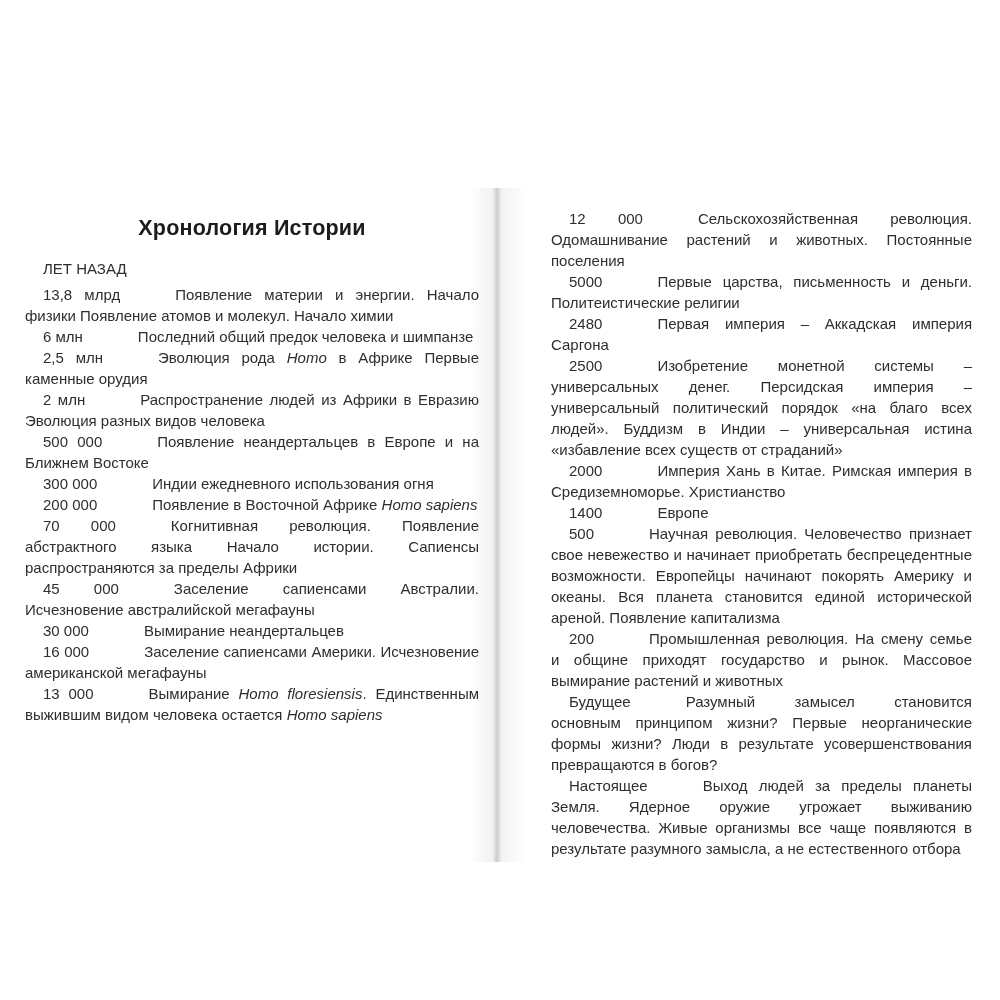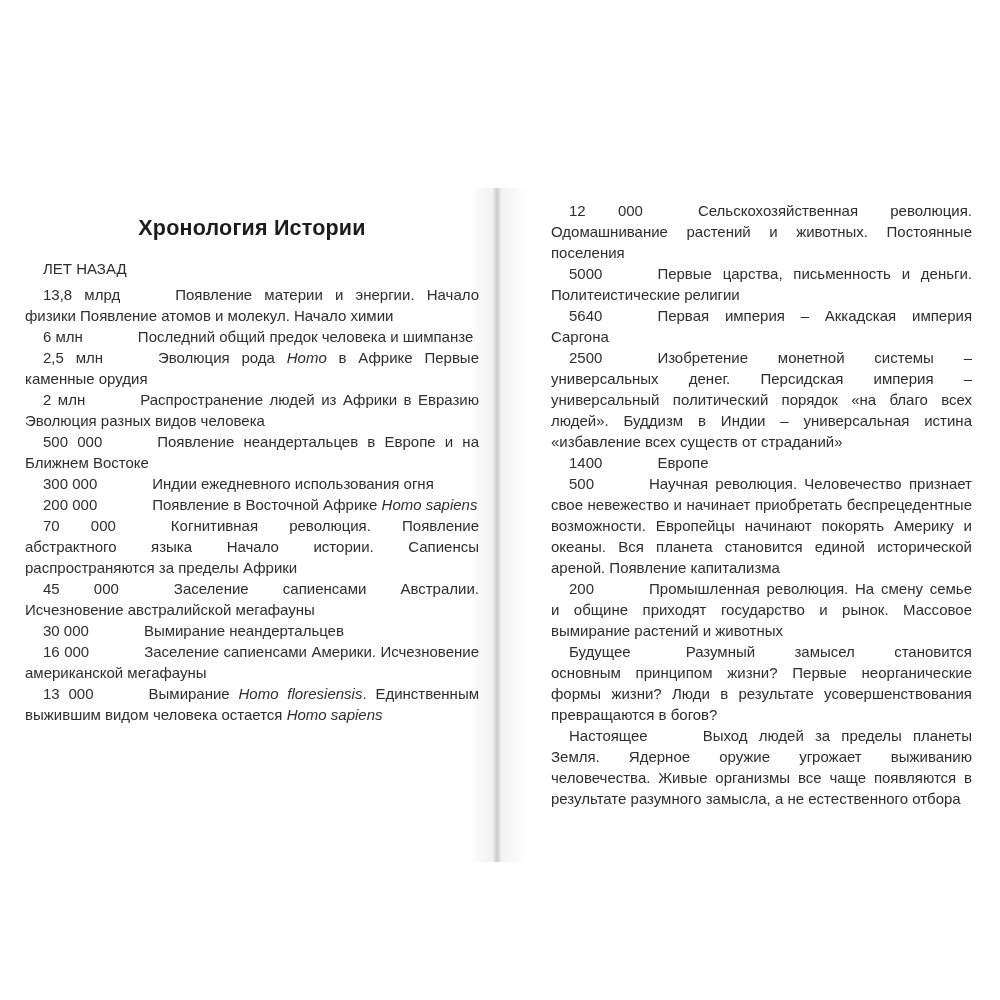--- a/index.html
+++ b/index.html
@@ -30,21 +30,21 @@
       rgba(0,0,0,0.05) 58%,
       rgba(0,0,0,0) 100%);
   }
   .page-col {
     position: absolute;
     color: var(--text-color, #2e2e2e);
     font-size: 15px;
     line-height: 21px;
   }
   .left-col  { left: 25px;  top: 214px; width: 454px; }
-  .right-col { left: 551px; top: 200px; width: 421px; }
+  .right-col { left: 551px; top: 208px; width: 421px; }
 
   .page-title {
     font-size: 21.5px;
     line-height: 28px;
     font-weight: bold;
     color: var(--title-color, #1c1c1c);
     text-align: center;
     margin: 0 0 16px 0;
     letter-spacing: 0.2px;
   }
@@ -85,22 +85,23 @@
         <p class="entry"><span class="num">30 000</span><span class="gap"></span><span class="desc">Вымирание неандертальцев</span></p>
         <p class="entry"><span class="num">16 000</span><span class="gap"></span><span class="desc">Заселение сапиенсами Америки. Исчезновение американской мегафауны</span></p>
         <p class="entry"><span class="num">13 000</span><span class="gap"></span><span class="desc">Вымирание <i>Homo floresiensis</i>. Единственным выжившим видом человека остается <i>Homo sapiens</i></span></p>
       </div>
   </div>
 
   <div class="page-col right-col">
     <div>
         <p class="entry"><span class="num">12 000</span><span class="gap"></span><span class="desc">Сельскохозяйственная революция. Одомашнивание растений и животных. Постоянные поселения</span></p>
         <p class="entry"><span class="num">5000</span><span class="gap"></span><span class="desc">Первые царства, письменность и деньги. Политеистические религии</span></p>
-        <p class="entry"><span class="num">5640</span><span class="gap"></span><span class="desc">Первая империя – Аккадская империя Саргона</span></p>
+        <p class="entry"><span class="num">2480</span><span class="gap"></span><span class="desc">Первая империя – Аккадская империя Саргона</span></p>
         <p class="entry"><span class="num">2500</span><span class="gap"></span><span class="desc">Изобретение монетной системы – универсальных денег. Персидская империя – универсальный политический порядок «на благо всех людей». Буддизм в Индии – универсальная истина «избавление всех существ от страданий»</span></p>
+        <p class="entry"><span class="num">2000</span><span class="gap"></span><span class="desc">Империя Хань в Китае. Римская империя в Средиземноморье. Христианство</span></p>
         <p class="entry"><span class="num">1400</span><span class="gap"></span><span class="desc">Европе</span></p>
         <p class="entry"><span class="num">500</span><span class="gap"></span><span class="desc">Научная революция. Человечество признает свое невежество и начинает приобретать беспрецедентные возможности. Европейцы начинают покорять Америку и океаны. Вся планета становится единой исторической ареной. Появление капитализма</span></p>
         <p class="entry"><span class="num">200</span><span class="gap"></span><span class="desc">Промышленная революция. На смену семье и общине приходят государство и рынок. Массовое вымирание растений и животных</span></p>
         <p class="entry"><span class="num">Будущее</span><span class="gap"></span><span class="desc">Разумный замысел становится основным принципом жизни? Первые неорганические формы жизни? Люди в результате усовершенствования превращаются в богов?</span></p>
         <p class="entry"><span class="num">Настоящее</span><span class="gap"></span><span class="desc">Выход людей за пределы планеты Земля. Ядерное оружие угрожает выживанию человечества. Живые организмы все чаще появляются в результате разумного замысла, а не естественного отбора</span></p>
       </div>
   </div>
 </div>
 
 </body></html>

